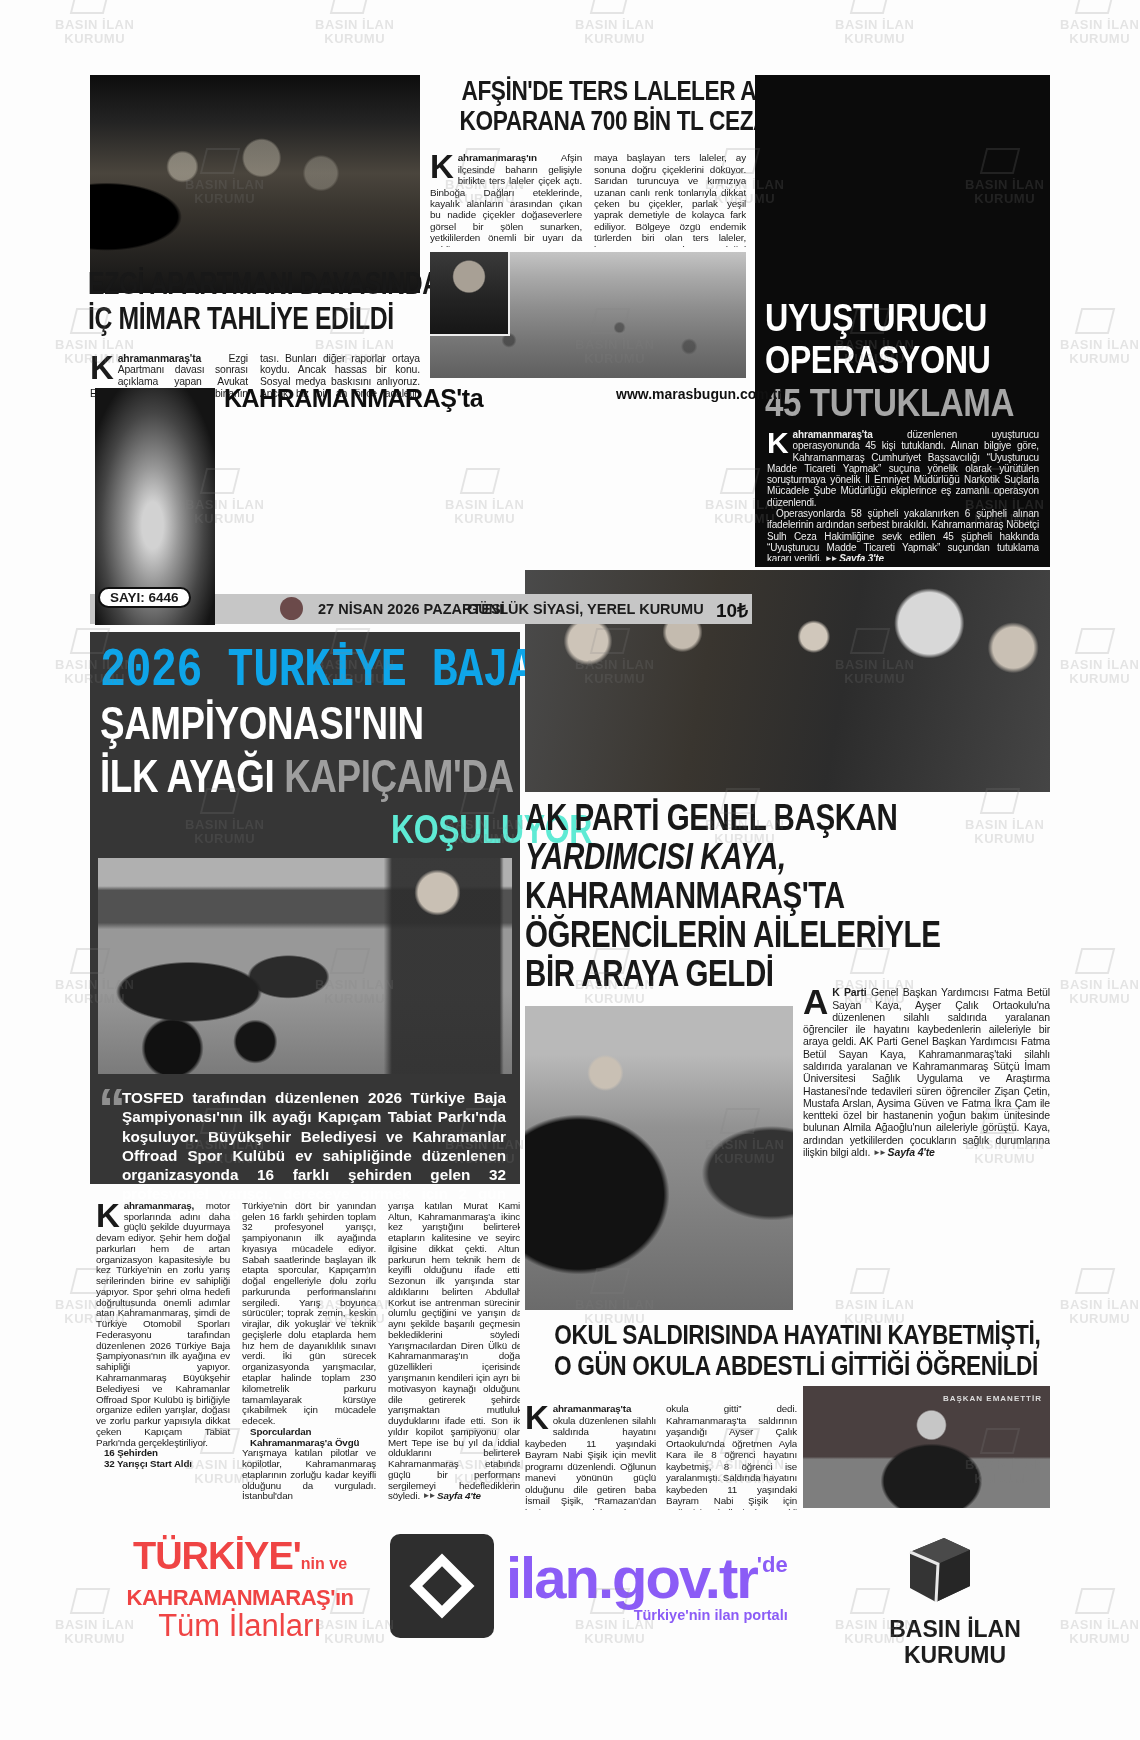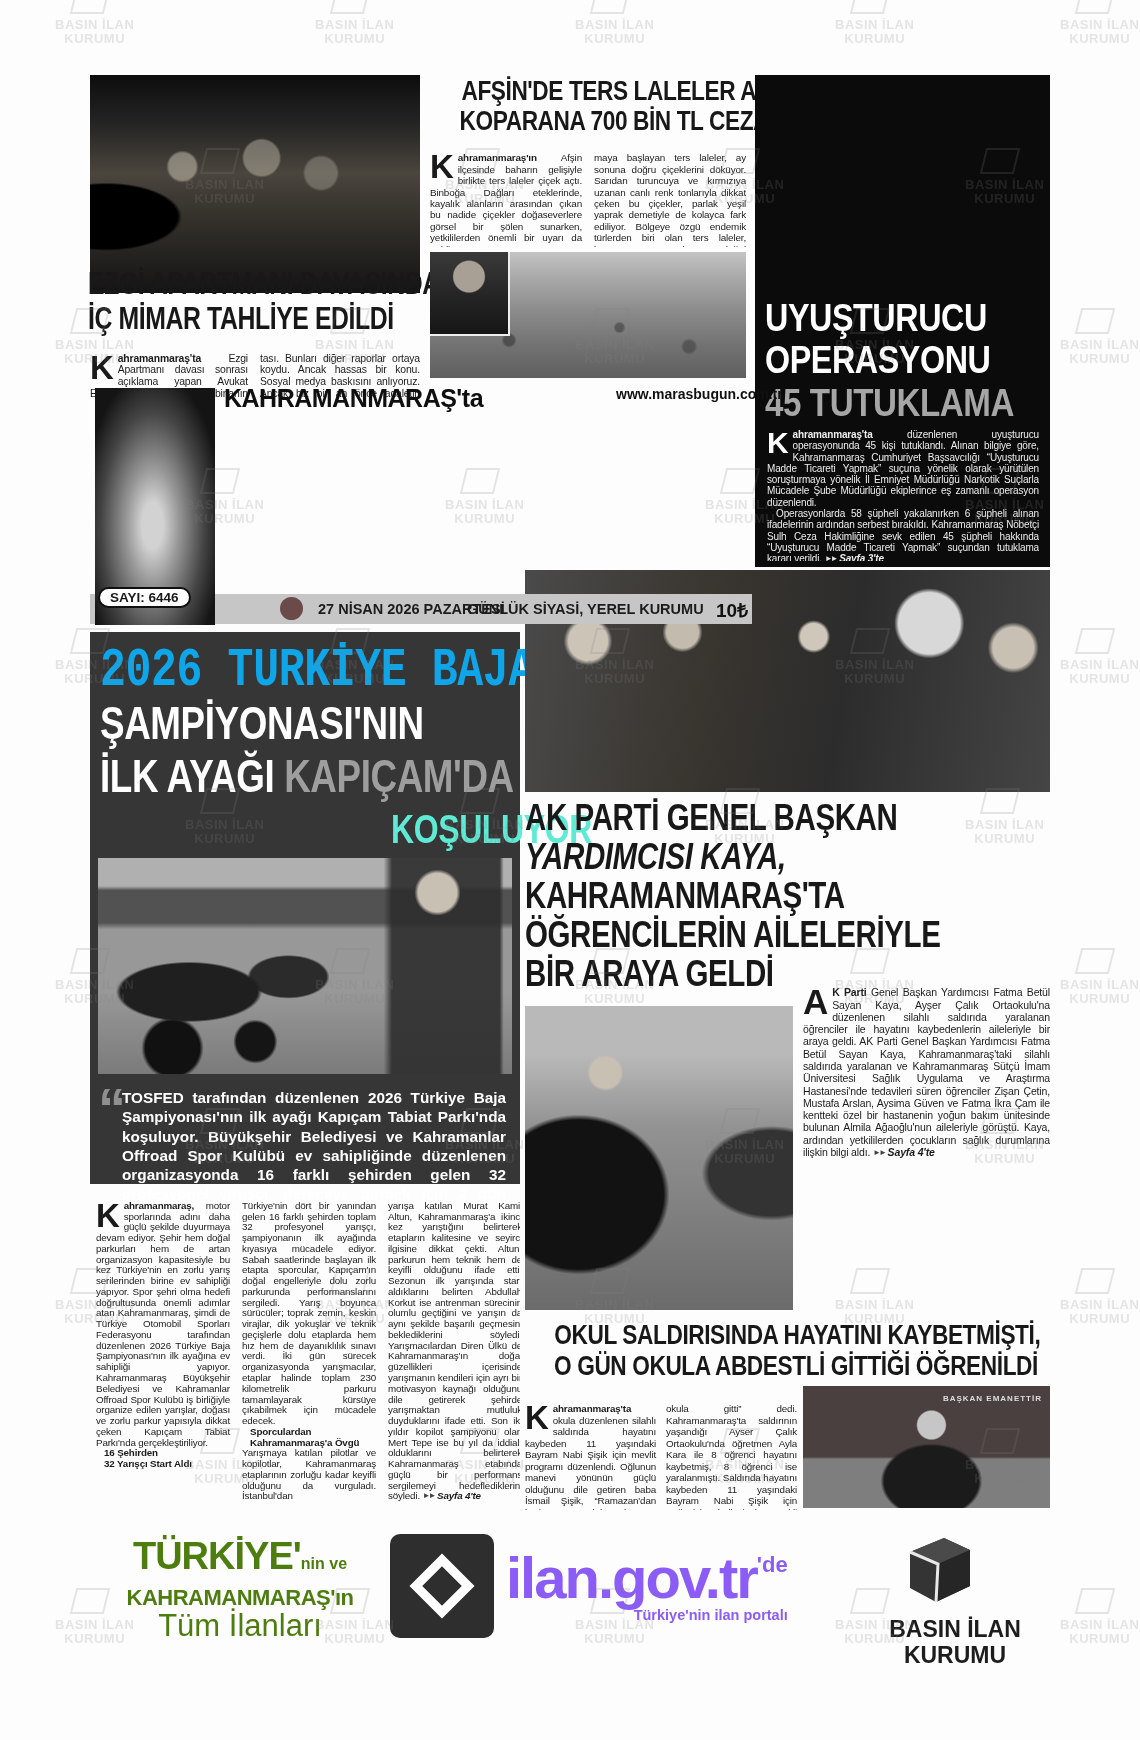--- a/index.html
+++ b/index.html
@@ -173,21 +173,21 @@
     </div>
     <div class="p coltext" style="left:141px;top:0;width:131px;">
       <span>okula gitti” dedi. Kahramanmaraş'ta saldırının yaşandığı Ayser Çalık Ortaokulu'nda öğretmen Ayla Kara ile 8 öğrenci hayatını kaybetmiş, 8 öğrenci ise yaralanmıştı. Saldırıda hayatını kaybeden 11 yaşındaki Bayram Nabi Şişik için Boğaziçi Mahallesi'nde yemekli mevlit programı düzenlendi.</span> 
     </div>
   </div>
   <div class="p ph ph-mevlit" style="left:803px;top:1386px;width:247px;height:122px;">
     <div style="position:absolute;right:8px;top:8px;color:#ddd;font-size:8px;font-weight:800;letter-spacing:1px;">BAŞKAN EMANETTİR</div>
   </div>
 
   <div class="p" style="left:90px;top:1528px;width:960px;height:140px;">
-    <div style="position:absolute;left:10px;top:8px;width:280px;text-align:center;color:#4d7c0f;">
+    <div style="position:absolute;left:10px;top:8px;width:280px;text-align:center;color:#ef4444;">
       <div style="line-height:40px;"><span style="font-size:38px;font-weight:800;letter-spacing:-1px;">TÜRKİYE'</span><span style="font-size:16px;font-weight:700;">nin ve</span></div>
       <div style="font-size:22px;font-weight:800;line-height:27px;letter-spacing:-.5px;">KAHRAMANMARAŞ'ın</div>
       <div style="font-size:31px;font-weight:400;line-height:29px;">Tüm İlanları</div>
     </div>
     <div style="position:absolute;left:300px;top:6px;width:104px;height:104px;background:#2e2e2e;border-radius:10px;">
       <div style="position:absolute;left:29px;top:29px;width:28px;height:28px;border:9px solid #fff;transform:rotate(45deg);"></div>
     </div>
     <div style="position:absolute;left:416px;top:16px;color:#8b5cf6;">
       <span style="font-size:58px;font-weight:800;letter-spacing:-2px;">ilan.gov.tr</span><span style="font-size:22px;font-weight:800;vertical-align:26px;">'de</span>
       <div style="text-align:right;font-size:14.5px;font-weight:700;margin-top:-4px;">Türkiye'nin ilan portalı</div>

